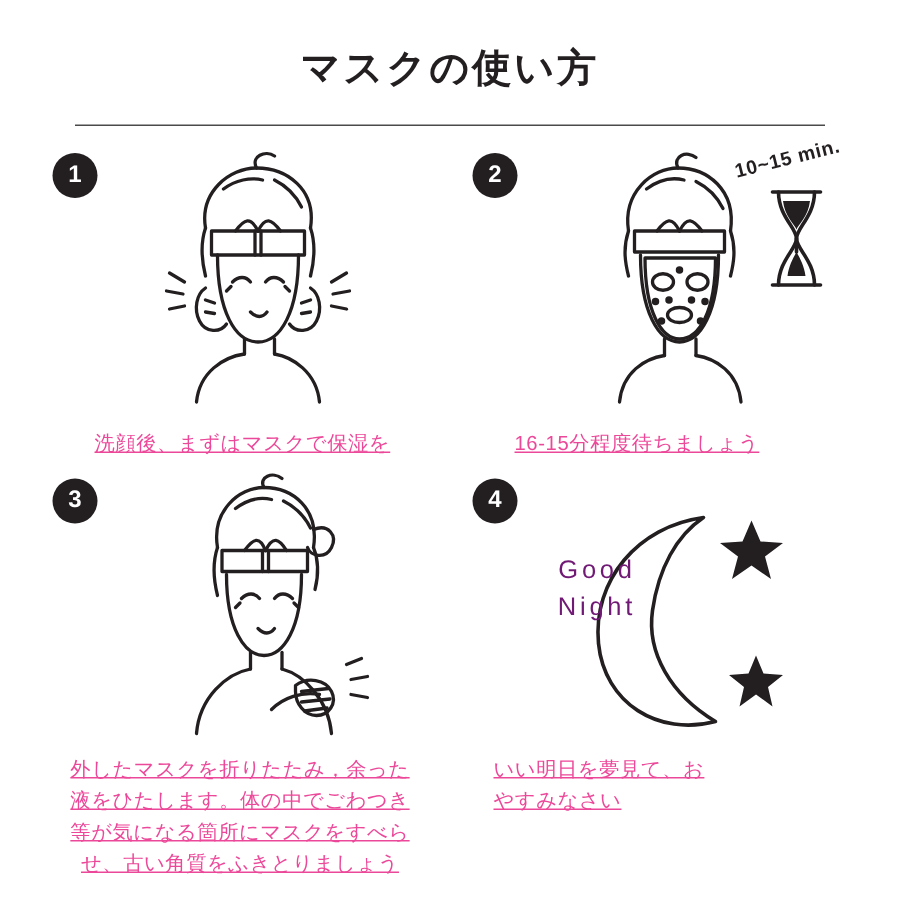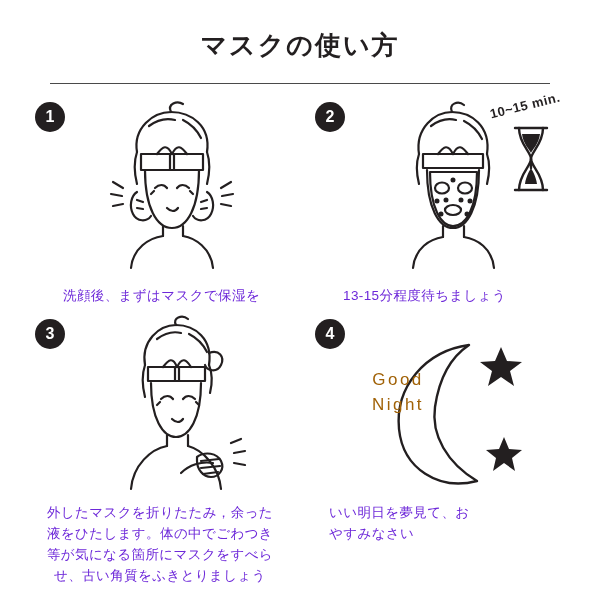--- a/index.html
+++ b/index.html
@@ -71,23 +71,24 @@
     font-weight: 700;
     display: flex;
     align-items: center;
     justify-content: center;
     line-height: 1;
   }
   .caption {
     font-size: 13.5px;
     line-height: 1.55;
     letter-spacing: 0.4px;
-    color: #6d28d9;
+    color: #ec4899;
     padding-left: 2px;
     white-space: pre-line;
+    text-decoration: underline;
   }
   .step-1 .caption, .step-2 .caption { padding-left: 28px; }
   .step-3 .caption { padding-left: 0; text-align: center; }
   .step-4 .caption { padding-left: 2px; margin-left: 12px; }
 
   .art-inner {
     position: absolute;
     left: 36px;
     top: 0;
   }
@@ -107,21 +108,21 @@
   }
   .goodnight {
     position: absolute;
     left: 28px;
     top: 54px;
     font-size: 17px;
     letter-spacing: 2.5px;
     line-height: 1.5;
     text-align: center;
     width: 110px;
-    color: #a16207;
+    color: #701a75;
   }
 </style>
 </head>
 <body>
 
 <div class="page">
 
   <div class="title">マスクの使い方</div>
   <div class="title-rule"></div>
 
@@ -228,21 +229,21 @@
             <path d="M12 6 L44 6"></path>
             <path d="M12 68 L44 68"></path>
             <path d="M16 6 C16 22 28 30 28 37 C28 44 16 52 16 68"></path>
             <path d="M40 6 C40 22 28 30 28 37 C28 44 40 52 40 68"></path>
             <path d="M19 12 L37 12 C36 22 29 28 28 31 C27 28 20 22 19 12 Z" fill="#231f20" stroke="none"></path>
             <path d="M22 62 C23 54 27 48 28 46 C29 48 33 54 34 62 Z" fill="#231f20" stroke="none"></path>
             <path d="M28 37 L28 46"></path>
           </svg>
         </div>
       </div>
-      <div class="caption">13-15分程度待ちましょう</div>
+      <div class="caption">16-15分程度待ちましょう</div>
     </div>
 
     <div class="step step-3">
       <div class="art">
         <div class="badge">3</div>
         <div class="art-inner">
           <svg width="200" height="180" viewBox="0 0 200 180" fill="none" stroke="#231f20" stroke-width="2.2" stroke-linecap="round" stroke-linejoin="round">
 
             <path d="M74 52 C70 28 88 12 105 12 C124 12 142 26 138 52"></path>
             <path d="M105 12 C101 5 111 1 117 6"></path>

